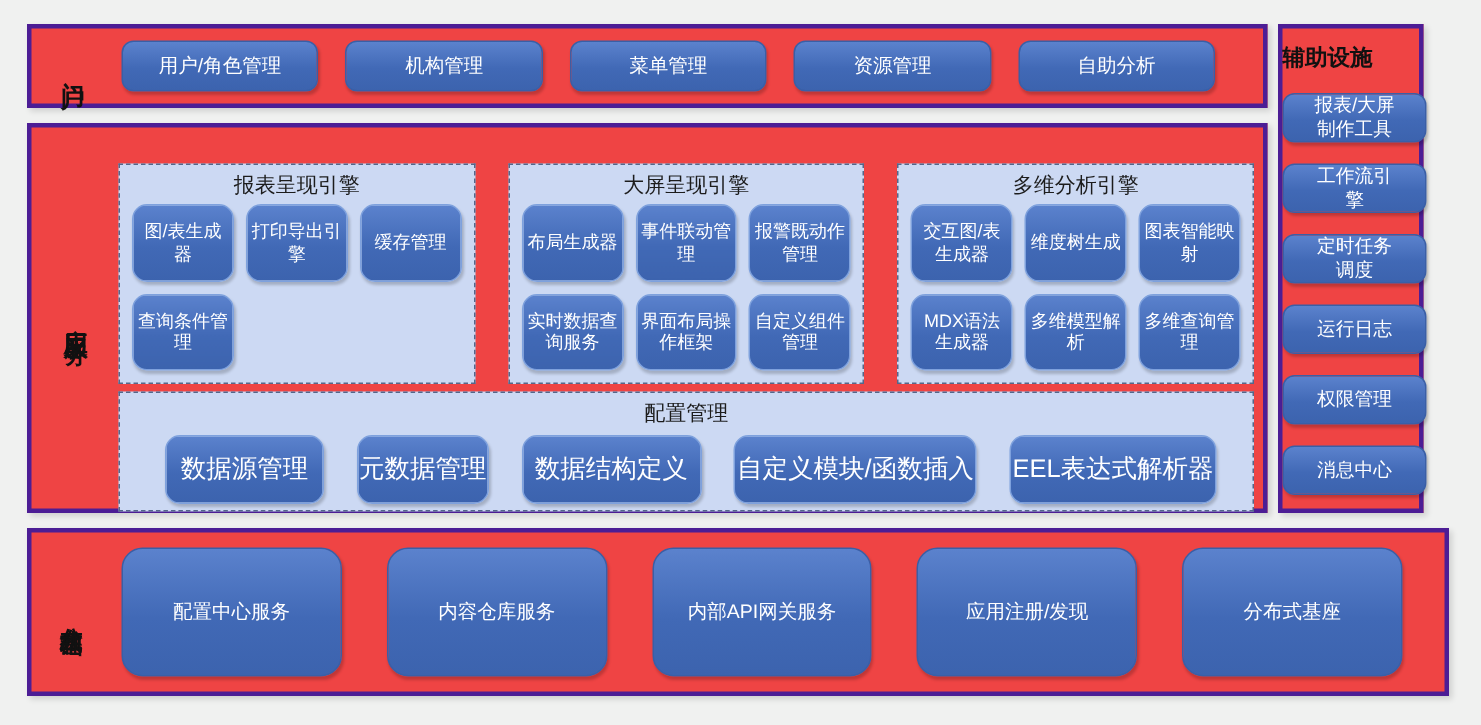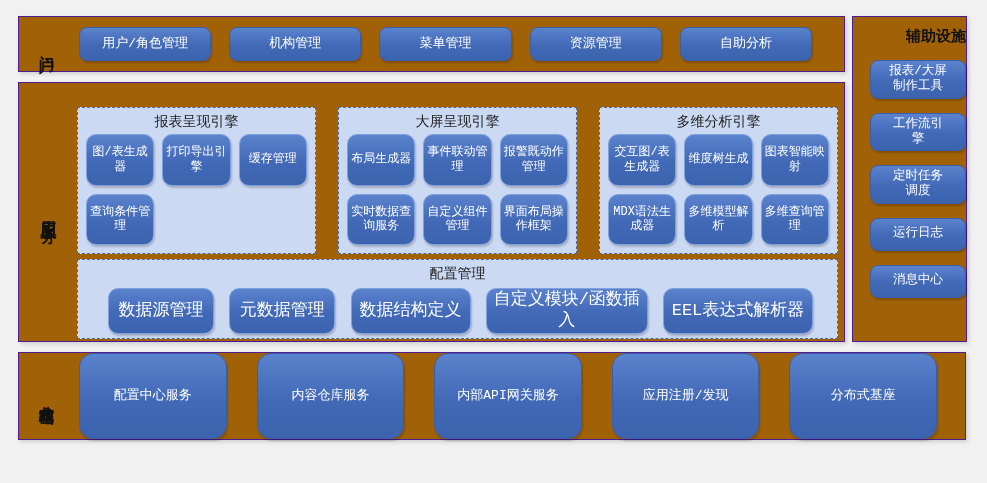--- a/index.html
+++ b/index.html
@@ -6,24 +6,23 @@
   html,body { width:987px; height:483px; }
   body {
     font-family:"Liberation Sans","DejaVu Sans",sans-serif;
     background:#f0f1f0;
     overflow:hidden;
   }
   .canvas { position:relative; width:987px; height:483px; background:#f0f1f0; }
 
   .section {
     position:absolute;
-    background:#a16207;
-    border:1px solid #4c1d95;
+    background:#ef4444;
+    border:3px solid #4c1d95;
     box-shadow:2px 2px 4px rgba(0,0,0,.14);
-    font-family:Liberation Mono, monospace;
   }
 
   
   .vlabel {
     writing-mode:vertical-lr;
     text-orientation:upright;
     font-weight:bold;
     color:#111;
     font-size:16px;
     letter-spacing:3px;
@@ -68,30 +67,30 @@
     flex:1; display:grid;
     grid-template-columns:repeat(3,1fr);
     grid-template-rows:1fr 1fr;
     gap:8px 8px;
   }
   .engine-grid .btn { font-size:12px; border-radius:10px; border-color:#7ea1dd; padding:2px 2px; }
 
   .config { position:absolute; left:58px; top:176px; right:6px; height:80px; }
   .config-row { flex:1; display:flex; align-items:center; justify-content:space-between; padding:2px 16px 2px 22px; }
   .config-row .btn { height:46px; font-size:17px; border-radius:10px; border-color:#7ea1dd; }
-  .cw1 { width:106px; } .cw2 { width:106px; } .cw3 { width:120px; } .cw4 { width:162px; } .cw5 { width:150px; }
+  .cw1 { width:106px; } .cw2 { width:88px; } .cw3 { width:120px; } .cw4 { width:162px; } .cw5 { width:138px; }
 
   
-  .dist { left:18px; top:352px; width:948px; height:88px; display:flex; align-items:center; }
+  .dist { left:18px; top:352px; width:948px; height:112px; display:flex; align-items:center; }
   .dist .vlabel { width:50px; height:100%; font-size:15px; letter-spacing:1px; }
   .dist-row { flex:1; display:flex; gap:30px; padding:0 28px 0 10px; align-items:center; }
   .dist-row .btn { flex:1; height:86px; font-size:13px; border-radius:14px; }
 
   
-  .aux { left:852px; top:16px; width:115px; height:326px; display:flex; flex-direction:column; align-items:flex-end; }
+  .aux { left:852px; top:16px; width:97px; height:326px; display:flex; flex-direction:column; align-items:flex-start; }
   .aux-title { font-weight:bold; font-size:15px; color:#111; margin:10px 0 14px; }
   .aux .btn { width:96px; min-height:33px; font-size:12.5px; margin-bottom:14px; padding:3px 16px; }
   .aux .btn:first-of-type { min-height:42px; }
 </style>
 </head>
 <body>
 
 <div class="canvas">
 
   <div class="section portal">
@@ -120,22 +119,22 @@
         </div>
       </div>
 
       <div class="panel engine">
         <div class="panel-title">大屏呈现引擎</div>
         <div class="engine-grid">
           <div class="btn">布局生成器</div>
           <div class="btn">事件联动管理</div>
           <div class="btn">报警既动作管理</div>
           <div class="btn">实时数据查询服务</div>
+          <div class="btn">界面布局操作框架</div>
           <div class="btn">自定义组件管理</div>
-          <div class="btn">界面布局操作框架</div>
         </div>
       </div>
 
       <div class="panel engine">
         <div class="panel-title">多维分析引擎</div>
         <div class="engine-grid">
           <div class="btn">交互图/表生成器</div>
           <div class="btn">维度树生成</div>
           <div class="btn">图表智能映射</div>
           <div class="btn">MDX语法生成器</div>
@@ -168,16 +167,17 @@
       <div class="btn">分布式基座</div>
     </div>
   </div>
 
   <div class="section aux">
     <div class="aux-title">辅助设施</div>
     <div class="btn">报表/大屏制作工具</div>
     <div class="btn">工作流引擎</div>
     <div class="btn">定时任务调度</div>
     <div class="btn">运行日志</div>
+    <div class="btn">权限管理</div>
     <div class="btn">消息中心</div>
   </div>
 
 </div>
 
 </body></html>

